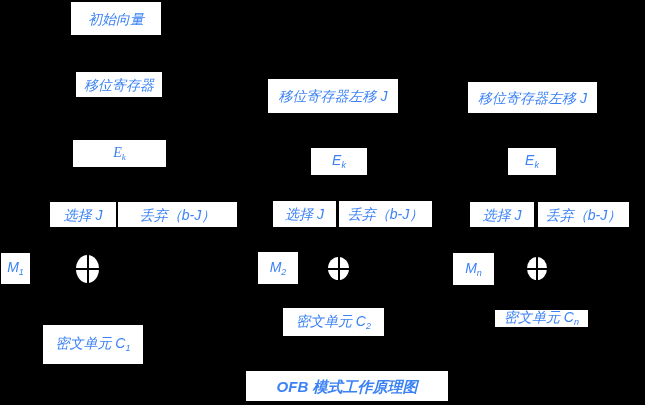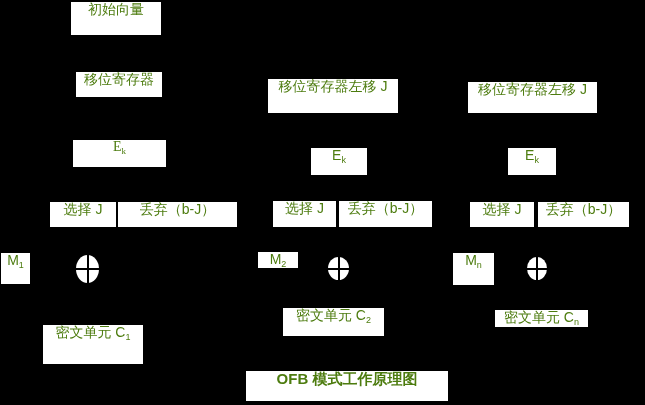--- a/index.html
+++ b/index.html
@@ -1,23 +1,23 @@
 <!DOCTYPE html>
 <html><head>
 <meta charset="utf-8">
 <style>
   html,body{margin:0;padding:0;background:#000;}
   .stage{
     position:relative;width:645px;height:405px;background:#000;
     font-family:"Liberation Sans", sans-serif;overflow:hidden;
   }
   .box{
-    position:absolute;background:#fff;color:#4d7c0f;
-    display:flex;align-items:flex-start;justify-content:center;
-    font-size:14px;line-height:1;white-space:nowrap;box-sizing:border-box;
+    position:absolute;background:#fff;color:#3b82f6;
+    display:flex;align-items:center;justify-content:center;
+    font-size:14px;line-height:1;white-space:nowrap;box-sizing:border-box;font-style:italic;
   }
   .box .inner{display:inline-block;}
   .sub{font-size:9px;vertical-align:-3px;}
   .serif{font-family:"Liberation Serif", serif;}
   .xor{position:absolute;background:#fff;border-radius:50%;}
   .xor::before{content:"";position:absolute;left:0;right:0;top:50%;height:2px;margin-top:-1px;background:#000;}
   .xor::after{content:"";position:absolute;top:0;bottom:0;left:50%;width:2px;margin-left:-1px;background:#000;}
   .title{font-weight:bold;font-size:15px;}
 </style>
 </head>
@@ -61,21 +61,21 @@
     <span class="inner"><span>E</span><span class="sub">k</span></span>
   </div>
 
   <div class="box" style="left:273px;top:201px;width:63px;height:26px">
     <span class="inner">选择 J</span>
   </div>
   <div class="box" style="left:339px;top:201px;width:93px;height:26px">
     <span class="inner">丢弃（b-J）</span>
   </div>
 
-  <div class="box" style="left:258px;top:252px;width:40px;height:16px">
+  <div class="box" style="left:258px;top:252px;width:40px;height:32px">
     <span class="inner"><span>M</span><span class="sub">2</span></span>
   </div>
   <div class="xor" style="left:328px;top:257px;width:21px;height:23px"></div>
 
   <div class="box" style="left:283px;top:308px;width:101px;height:28px">
     <span class="inner"><span>密文单元 C</span><span class="sub">2</span></span>
   </div>
 
   <div class="box" style="left:468px;top:82px;width:129px;height:31px">
     <span class="inner">移位寄存器左移 J</span>

